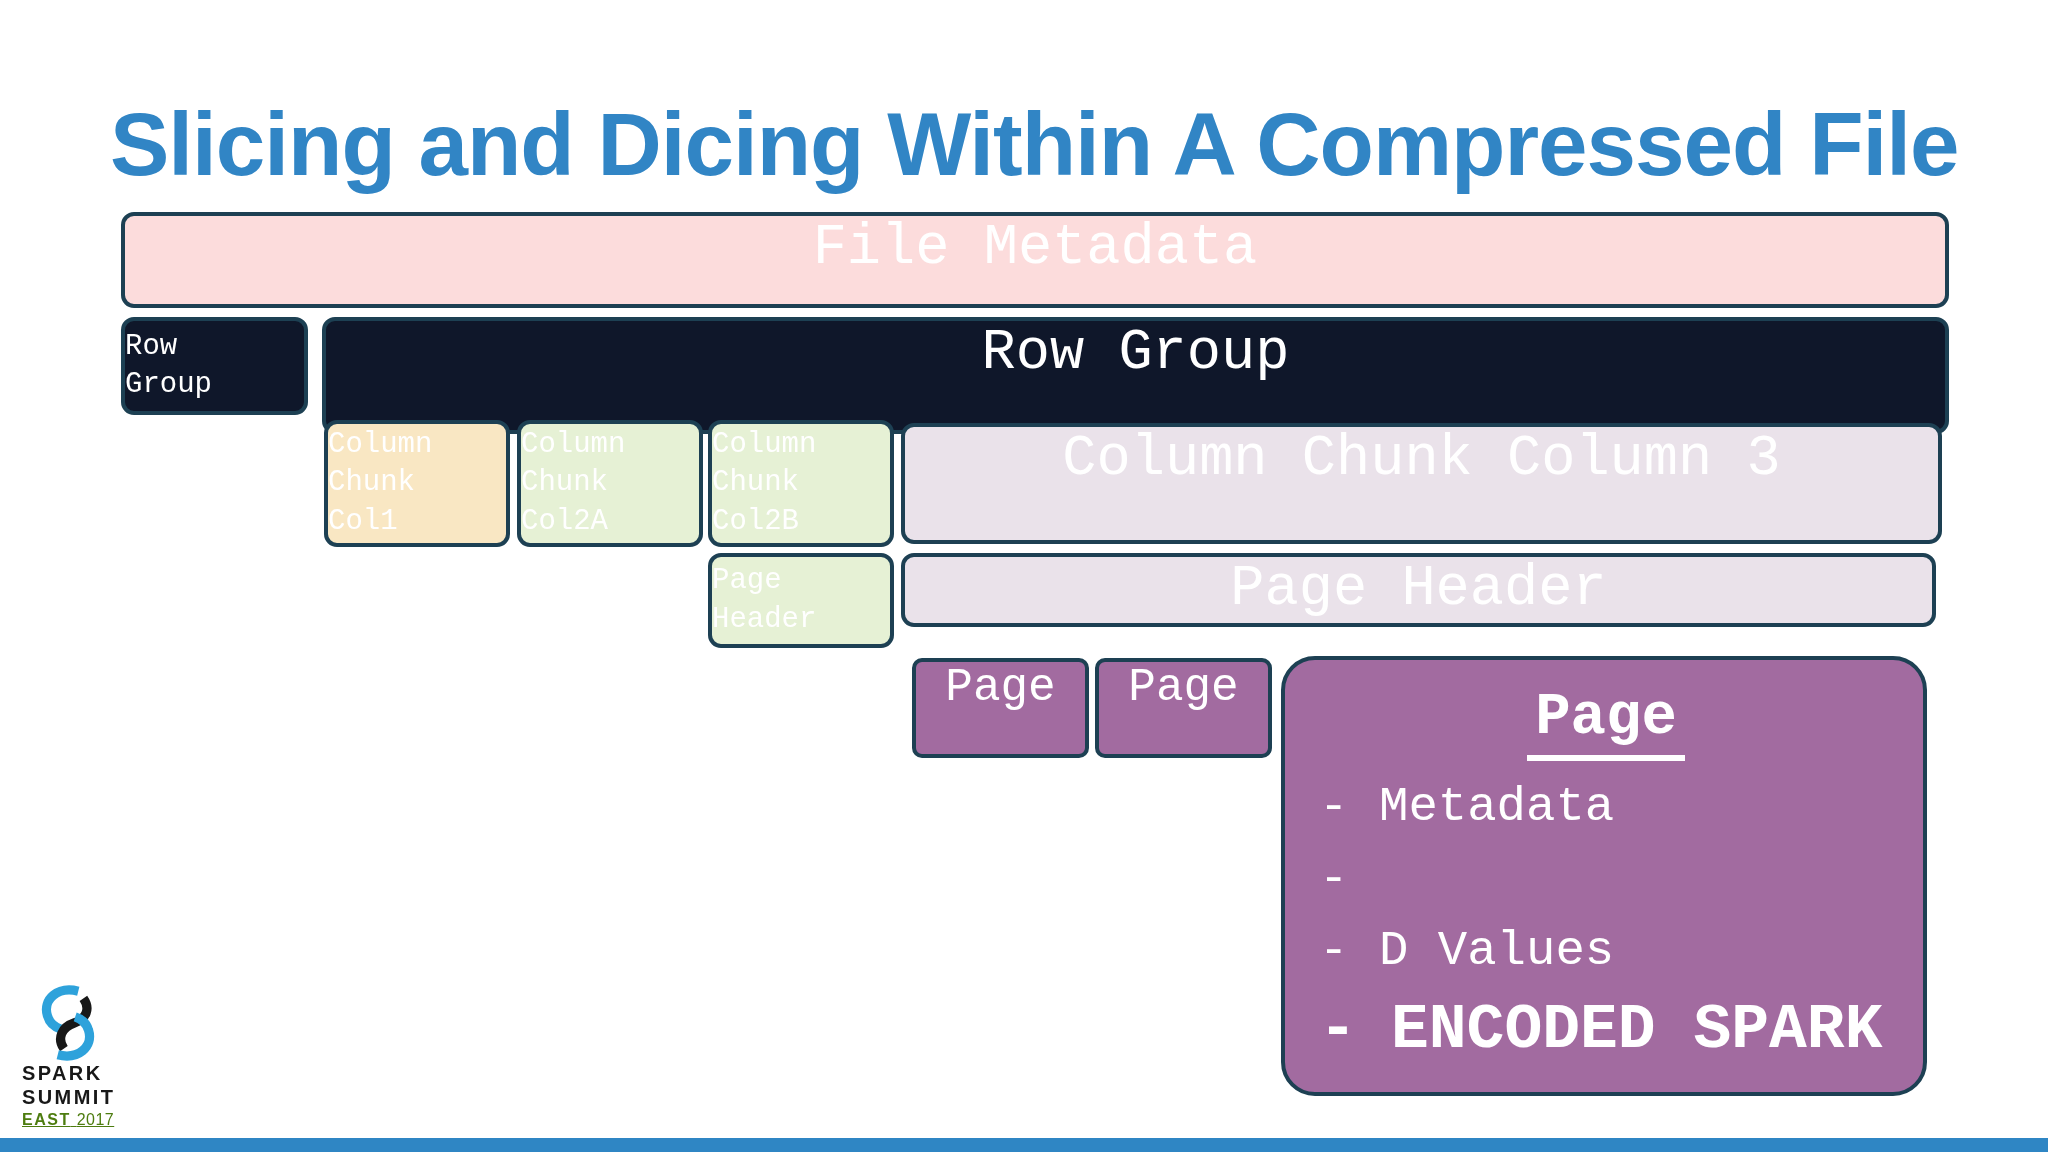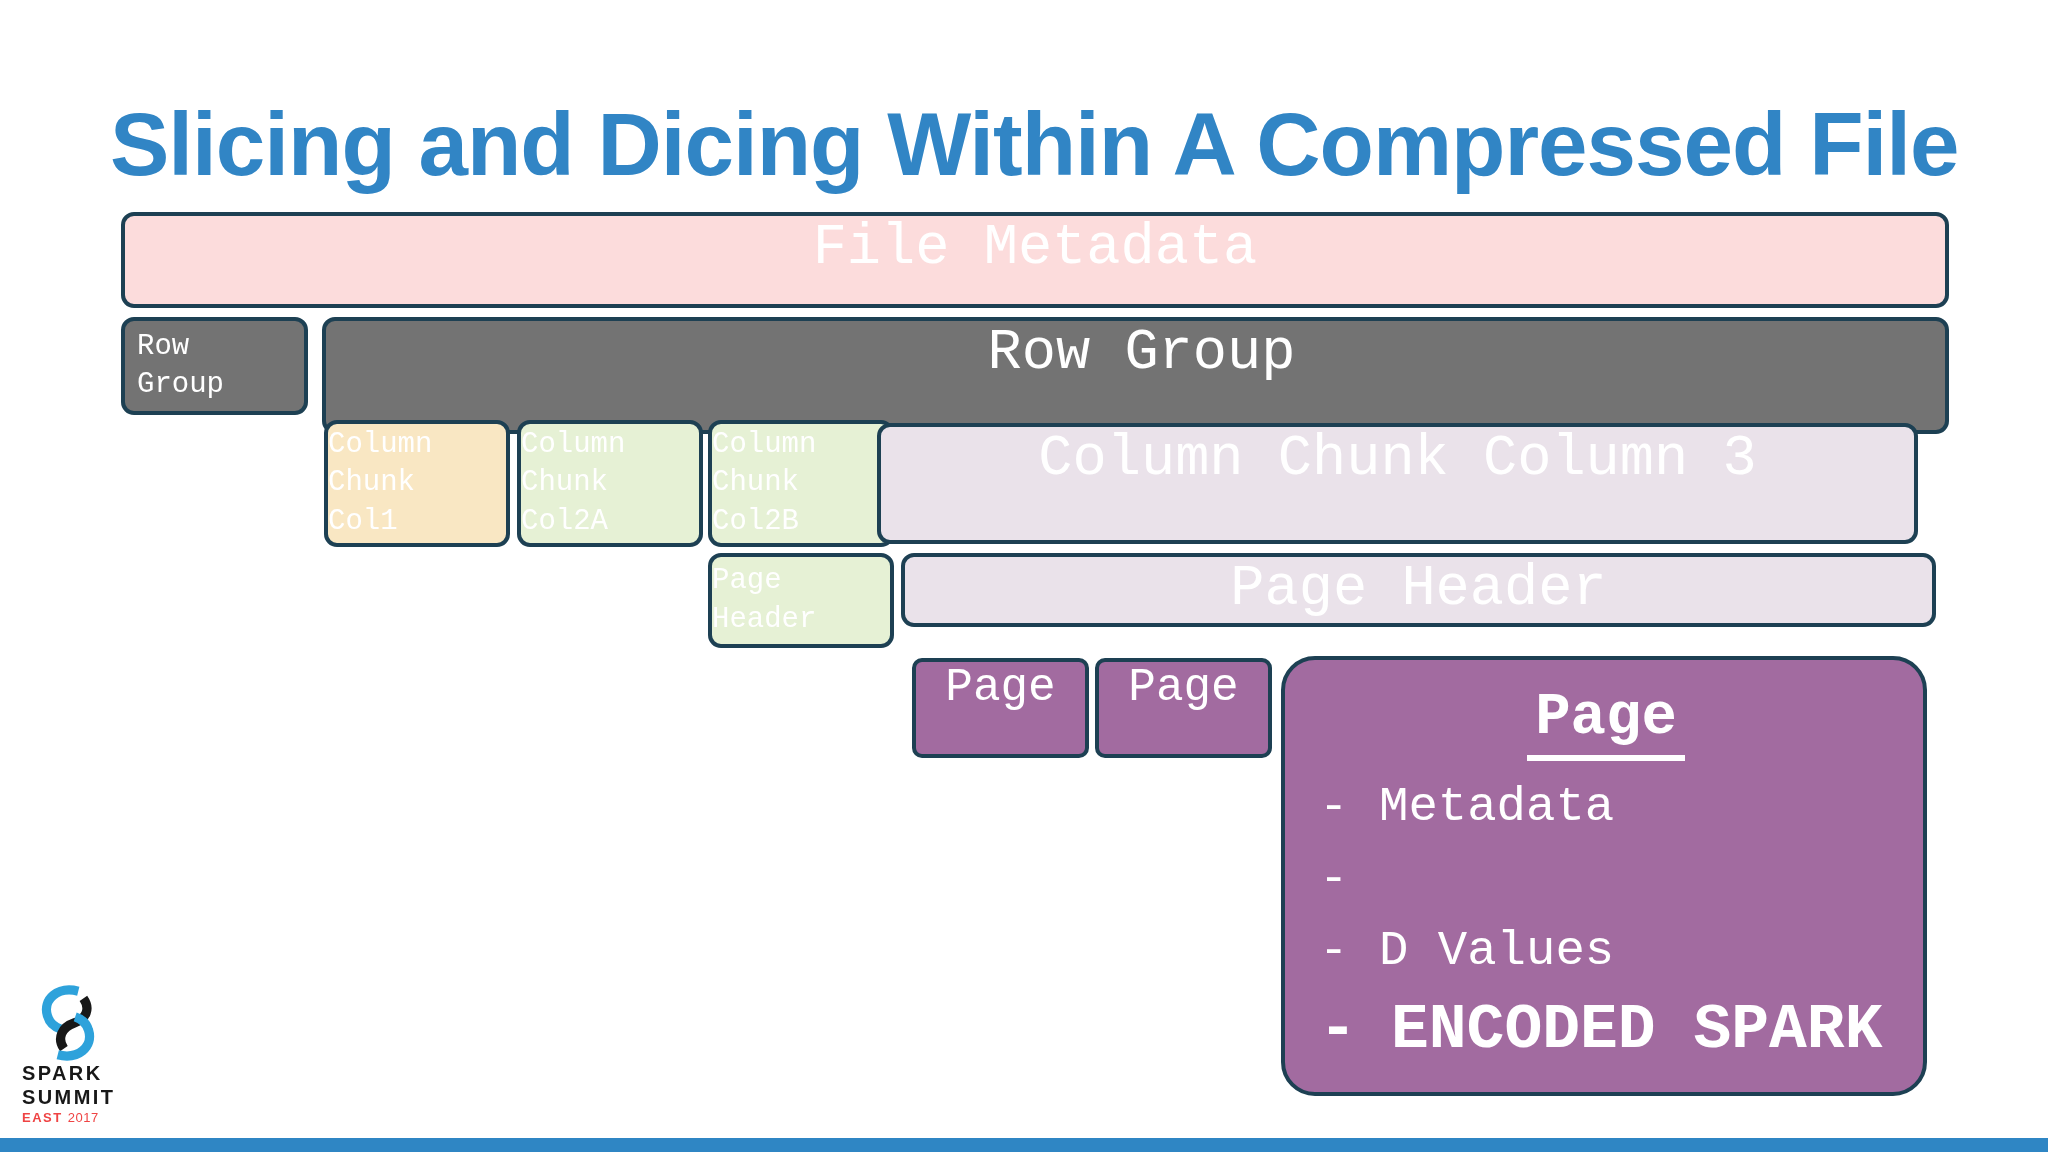--- a/index.html
+++ b/index.html
@@ -30,38 +30,38 @@
     display: flex;
     align-items: flex-start;
     justify-content: center;
     text-align: center;
     color: #ffffff;
     font-family: "Liberation Mono", monospace;
     white-space: nowrap;
   }
   .box.stack { flex-direction: column; }
   .fill-pink     { background: #fcdcdc; }
-  .fill-blue     { background: #737373; padding-left: 12px; }
+  .fill-blue     { background: #0f172a; }
   .fill-orange   { background: #f9e7c3; }
   .fill-green    { background: #e6f1d5; }
   .fill-lavender { background: #eae2ea; }
   .fill-purple   { background: #a26ba0; }
 
   .label-big   { font-size: 57px; }
   .label-small { font-size: 29px; line-height: 1.32; }
   .label-page  { font-size: 46px; }
 
   
   #file-metadata { left: 121px; top: 212px; width: 1828px; height: 96px; }
   #rg-small      { left: 121px; top: 317px; width: 187px;  height: 98px; }
   #rg-large      { left: 322px; top: 317px; width: 1627px; height: 117px; }
   #cc1           { left: 324px; top: 420px; width: 186px;  height: 127px; }
   #cc2a          { left: 517px; top: 420px; width: 186px;  height: 127px; }
   #cc2b          { left: 708px; top: 420px; width: 186px;  height: 127px; }
-  #cc3           { left: 877px; top: 423px; width: 1041px; height: 121px; }
+  #cc3           { left: 901px; top: 423px; width: 1041px; height: 121px; }
   #ph-small      { left: 708px; top: 553px; width: 186px;  height: 95px; }
   #ph-large      { left: 901px; top: 553px; width: 1035px; height: 74px; }
   #pg1           { left: 912px; top: 658px; width: 177px;  height: 100px; border-radius: 10px; }
   #pg2           { left: 1095px; top: 658px; width: 177px; height: 100px; border-radius: 10px; }
 
   #pg-big {
     left: 1281px; top: 656px; width: 646px; height: 440px;
     border-radius: 34px;
     display: block;
     padding: 26px 30px 0 34px;
@@ -99,24 +99,25 @@
   .logo-icon { display: block; margin-left: 12px; }
   .logo-word1, .logo-word2 {
     font-weight: 700;
     font-size: 20px;
     letter-spacing: 2.4px;
     line-height: 1.22;
     color: #181818;
   }
   .logo-word3 {
     font-weight: 700;
-    font-size: 13px;
+    font-size: 16px;
     letter-spacing: 1.5px;
     line-height: 1.25;
-    color: #ef4444;
+    color: #4d7c0f;
+    text-decoration: underline;
   }
   .logo-year { font-weight: 400; letter-spacing: 0.5px; }
 
   .footer-bar {
     position: absolute;
     left: 0; bottom: 0;
     width: 100%;
     height: 14px;
     background: #2f86c4;
   }

